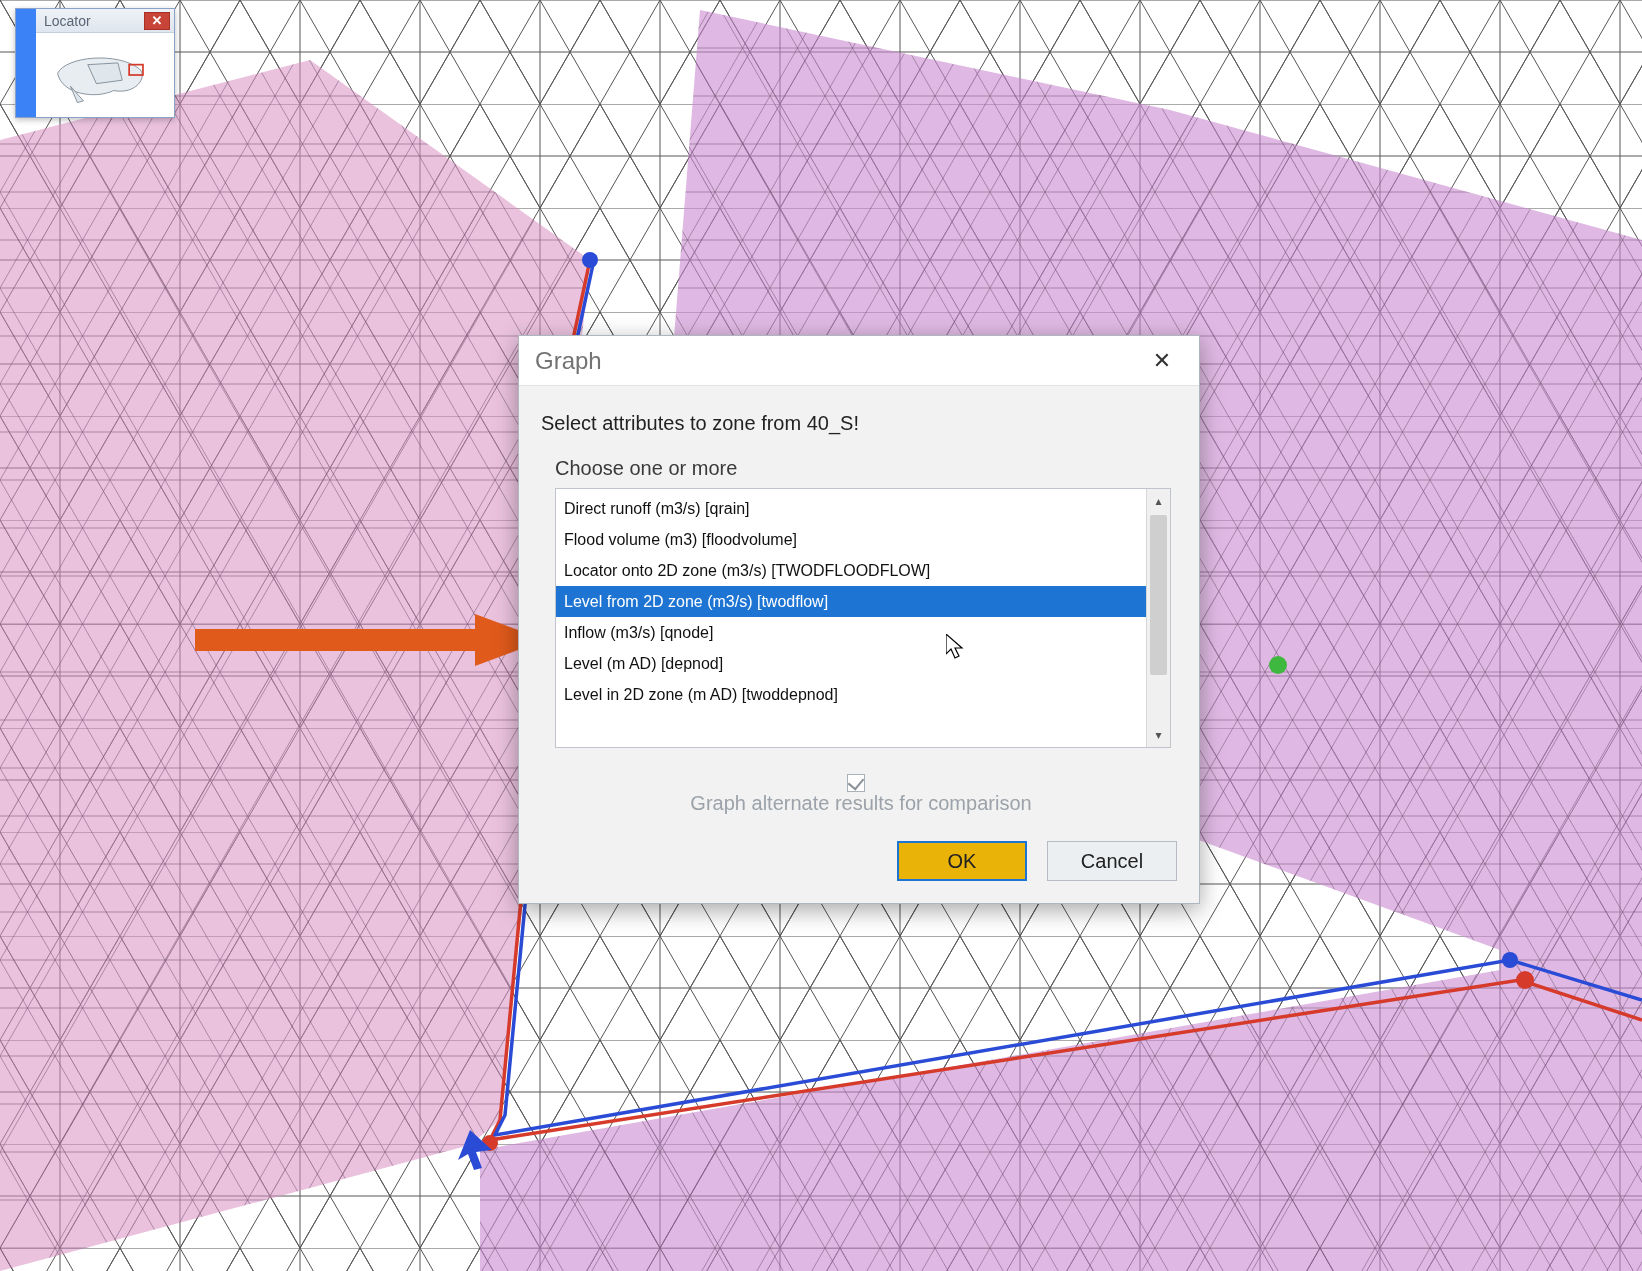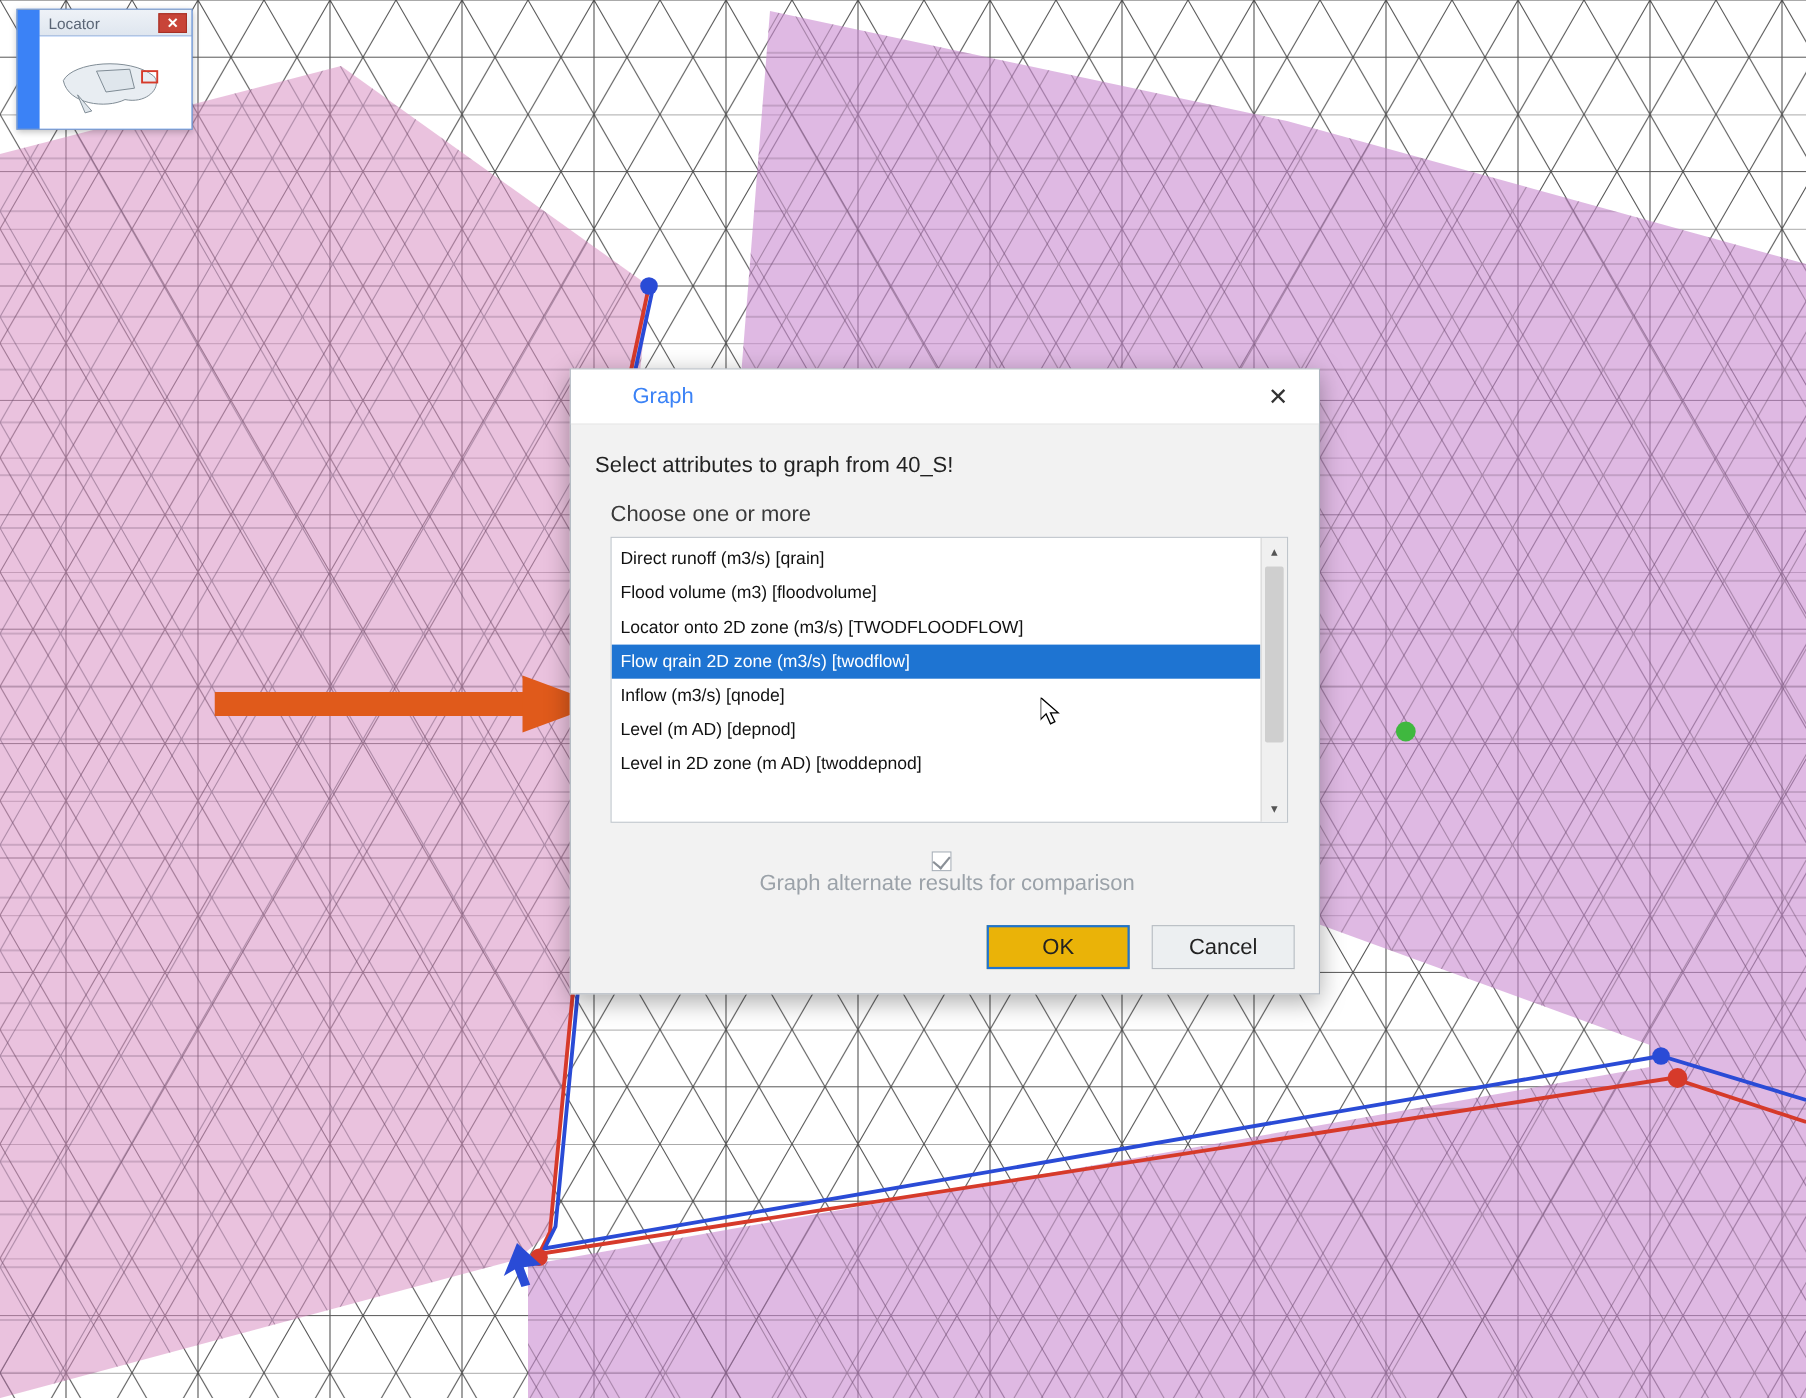--- a/index.html
+++ b/index.html
@@ -49,21 +49,21 @@
   
   .dialog {
     position:absolute; left:518px; top:335px; width:682px;
     background:#f2f2f2; border:1px solid #aeb6bf;
     box-shadow:0 6px 22px rgba(0,0,0,.35);
   }
   .dialog-titlebar {
     height:50px; background:#fff; border-bottom:1px solid #e3e3e3;
     display:flex; align-items:center; padding:0 16px;
   }
-  .dialog-title { font-size:20px; color:#3b82f6;margin-left:40px; }
+  .dialog-title { font-size:24px; color:#737373; }
   .dialog-close {
     margin-left:auto; width:42px; height:32px;
     font-size:22px; color:#333; background:transparent;
     display:flex; align-items:center; justify-content:center;
     cursor:pointer; border:none;
   }
   .dialog-body { padding:18px 22px 22px 22px; }
   .instr { font-size:20px; color:#222; margin:8px 0 22px 0; }
   .subinstr { font-size:20px; color:#3a3a3a; margin:0 0 8px 14px; }
   .listwrap {
@@ -194,28 +194,28 @@
 </div>
 
 <div class="dialog">
   <div class="dialog-titlebar">
     <span class="dialog-title">Graph</span>
     <button class="dialog-close">
       <span>✕</span>
     </button>
   </div>
   <div class="dialog-body">
-    <div class="instr">Select attributes to graph from 40_S!</div>
+    <div class="instr">Select attributes to zone from 40_S!</div>
     <div class="subinstr">Choose one or more</div>
     <div class="listwrap">
       <div class="listbox" id="listbox">
             <div class="item">Direct runoff (m3/s) [qrain]</div>
             <div class="item">Flood volume (m3) [floodvolume]</div>
             <div class="item">Locator onto 2D zone (m3/s) [TWODFLOODFLOW]</div>
-            <div class="item selected">Flow qrain 2D zone (m3/s) [twodflow]</div>
+            <div class="item selected">Level from 2D zone (m3/s) [twodflow]</div>
             <div class="item">Inflow (m3/s) [qnode]</div>
             <div class="item">Level (m AD) [depnod]</div>
             <div class="item">Level in 2D zone (m AD) [twoddepnod]</div>
           </div>
       <div class="sbar">
         <div class="up">▴</div>
         <div class="thumb"></div>
         <div class="down">▾</div>
       </div>
     </div>

